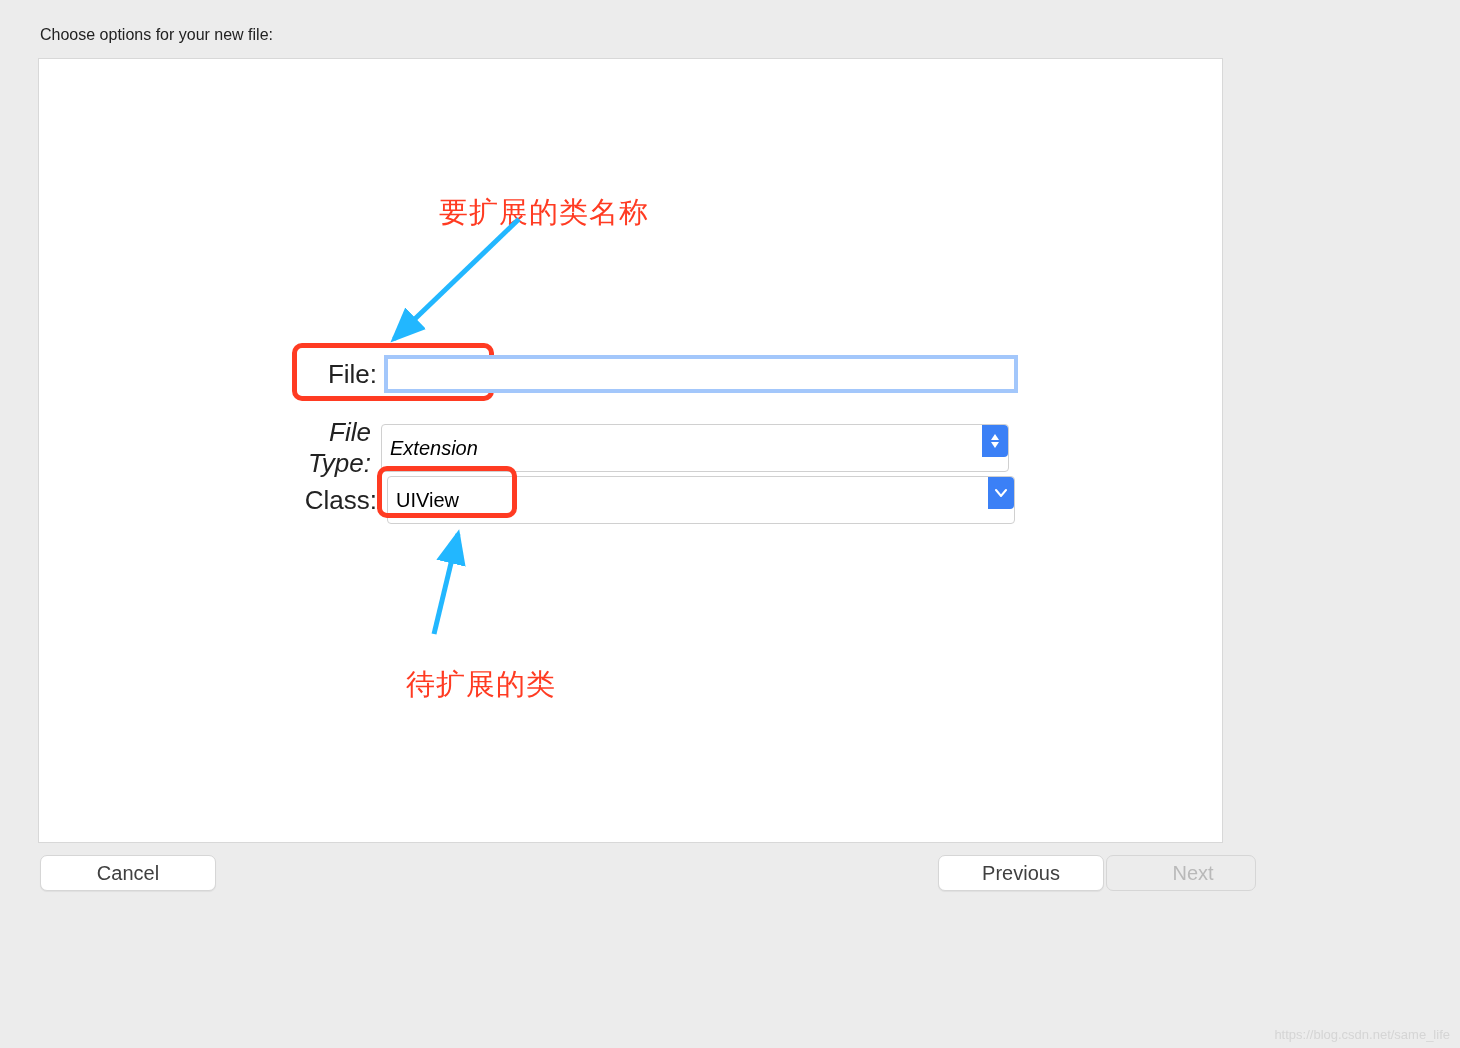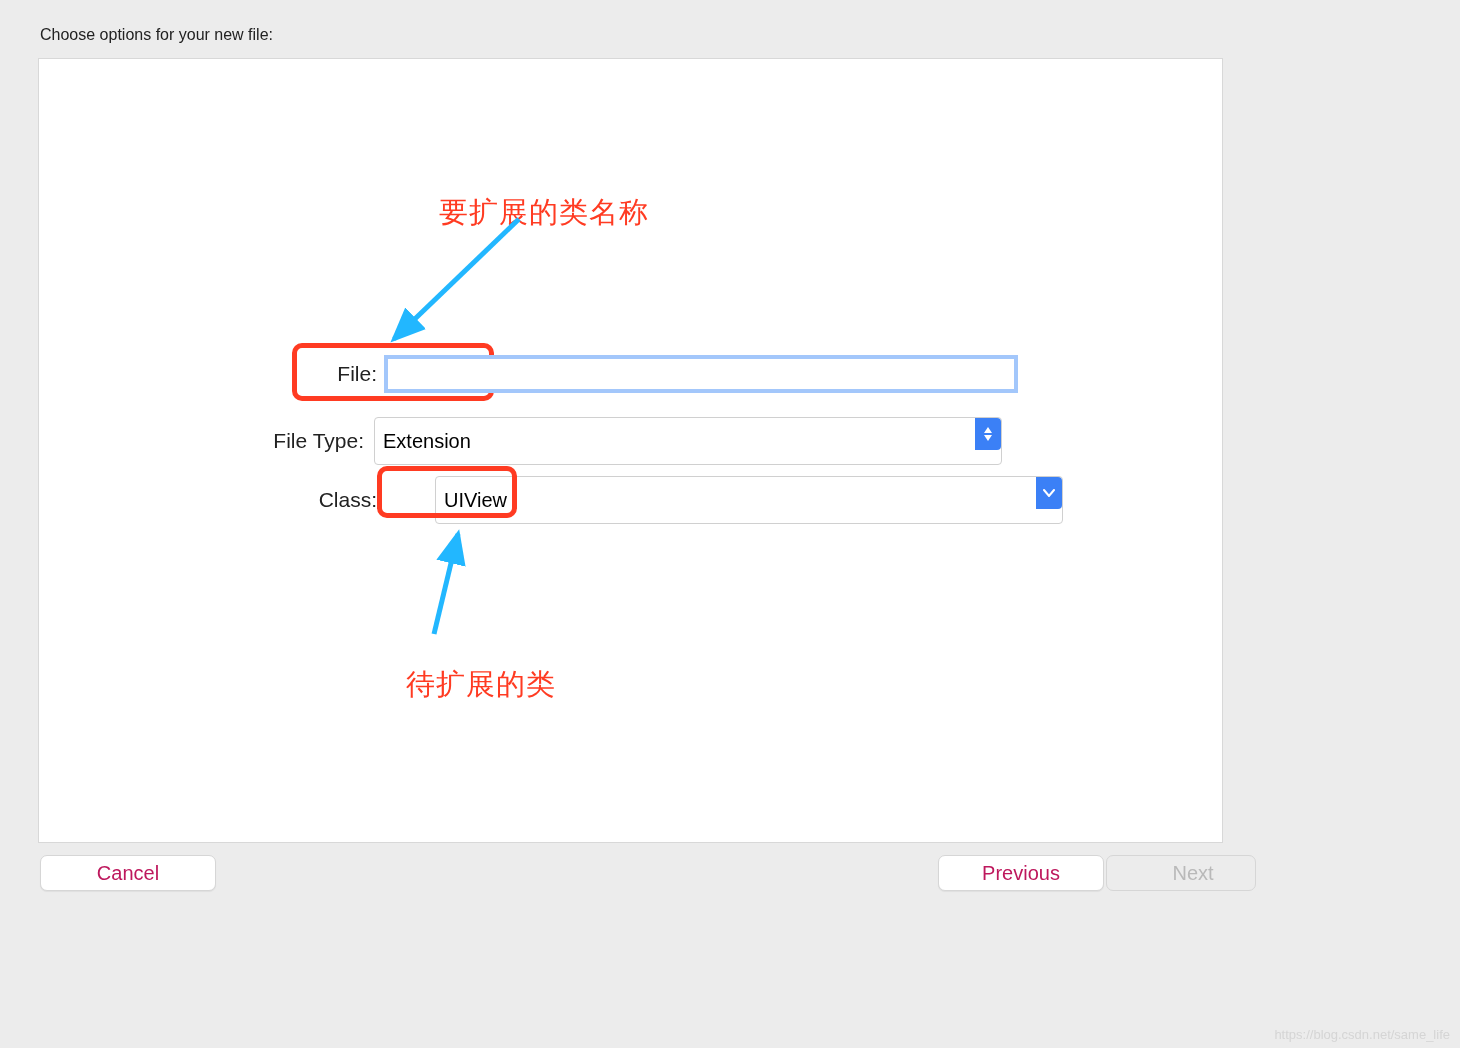--- a/index.html
+++ b/index.html
@@ -30,21 +30,21 @@
     border: 1px solid #d8d8d8;
   }
   .row {
     position: absolute;
     display: flex;
     align-items: center;
   }
   .lbl {
     width: 120px;
     text-align: right;
-    font-size: 21px;
+    font-size: 26px;
     color: #222;
     padding-right: 10px;
   }
   .control-wrap {
     position: relative;
     display: flex;
     align-items: center;
   }
   .text-input {
     width: 628px;
@@ -116,21 +116,21 @@
   .arrow-svg { position: absolute; pointer-events: none; }
 
   
   .btn {
     position: absolute;
     height: 36px;
     border: 1px solid #d6d6d6;
     border-radius: 7px;
     background: #fff;
     font-size: 20px;
-    color: #be185d;
+    color: #404040;
     display: flex;
     align-items: center;
     justify-content: center;
     box-shadow: 0 1px 1px rgba(0,0,0,.06);
   }
   .btn.disabled {
     color: #b9b9b9;
     background: #ececec;
     box-shadow: none;
   }
@@ -163,38 +163,38 @@
 
   <div class="highlight-box" style="top:284px; left:253px; width:202px; height:58px;"></div>
 
   <div class="row" style="top:299px; left:228px;">
     <div class="lbl">File:</div>
     <div class="control-wrap">
       <input class="text-input focused" type="text" value="" style="">
     </div>
   </div>
 
-  <div class="row" style="top:358px; left:215px;">
+  <div class="row" style="top:358px; left:222px;font-style:italic;">
     <div class="lbl">File Type:</div>
     <div class="control-wrap">
       <div class="select-box">
         <span>Extension</span>
         <div class="select-btn-dbl">
           <svg width="10" height="7" viewBox="0 0 10 7">
               <path d="M5 0 L9 6 L1 6 Z" fill="#fff"></path>
             </svg>
           <svg width="10" height="7" viewBox="0 0 10 7">
               <path d="M1 1 L9 1 L5 7 Z" fill="#fff"></path>
             </svg>
         </div>
       </div>
     </div>
   </div>
 
-  <div class="row" style="top:417px; left:228px;gap:48px;">
+  <div class="row" style="top:417px; left:228px;">
     <div class="lbl">Class:</div>
     <div class="control-wrap">
       <div class="select-box">
         <span>UIView</span>
         <div class="select-btn-single">
           <svg width="12" height="8" viewBox="0 0 12 8">
               <path d="M1 1 L6 7 L11 1" stroke="#fff" stroke-width="2" fill="none" stroke-linecap="round"></path>
             </svg>
         </div>
       </div>

